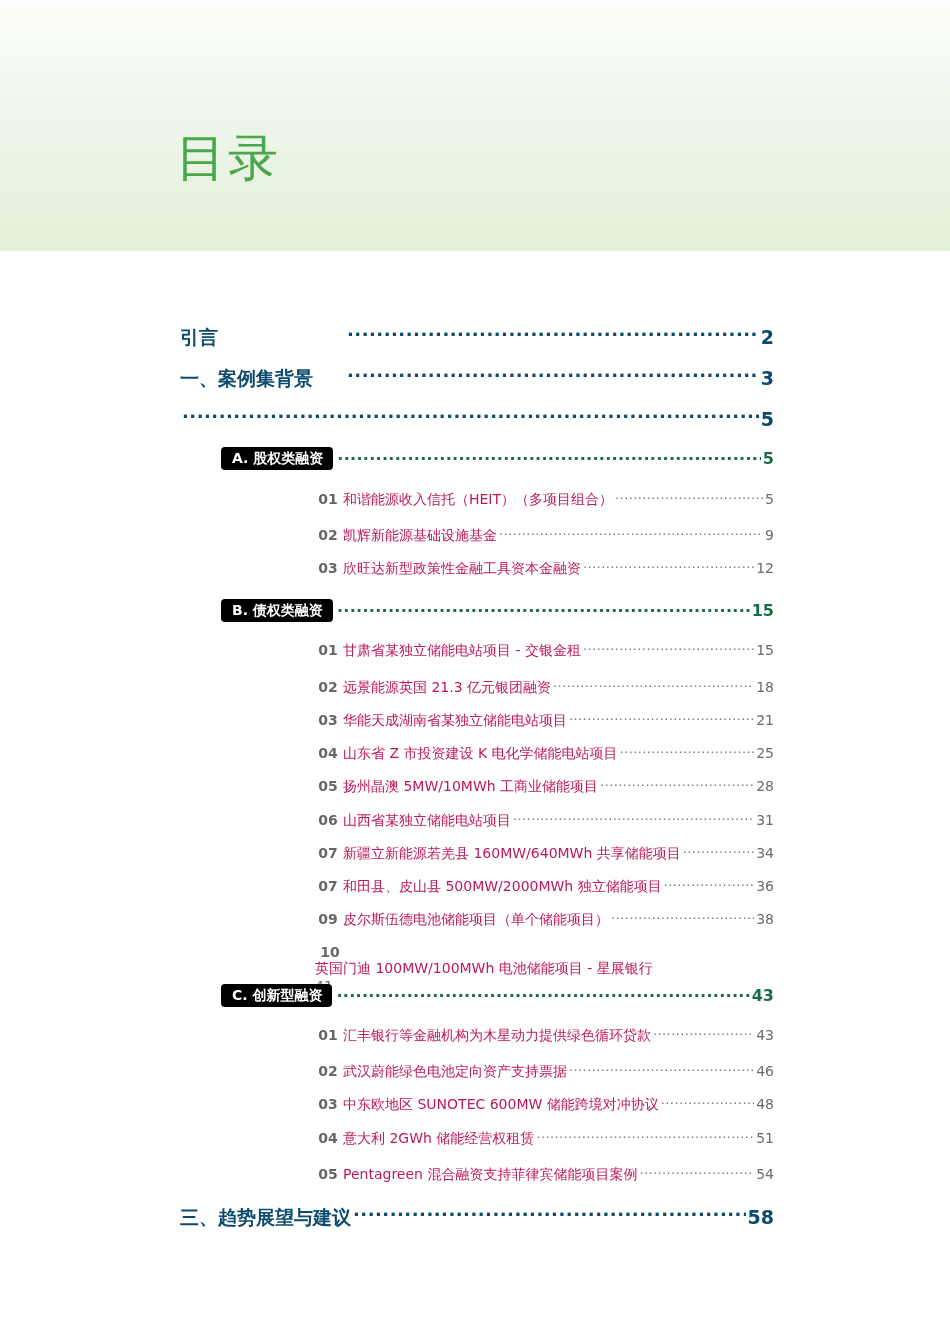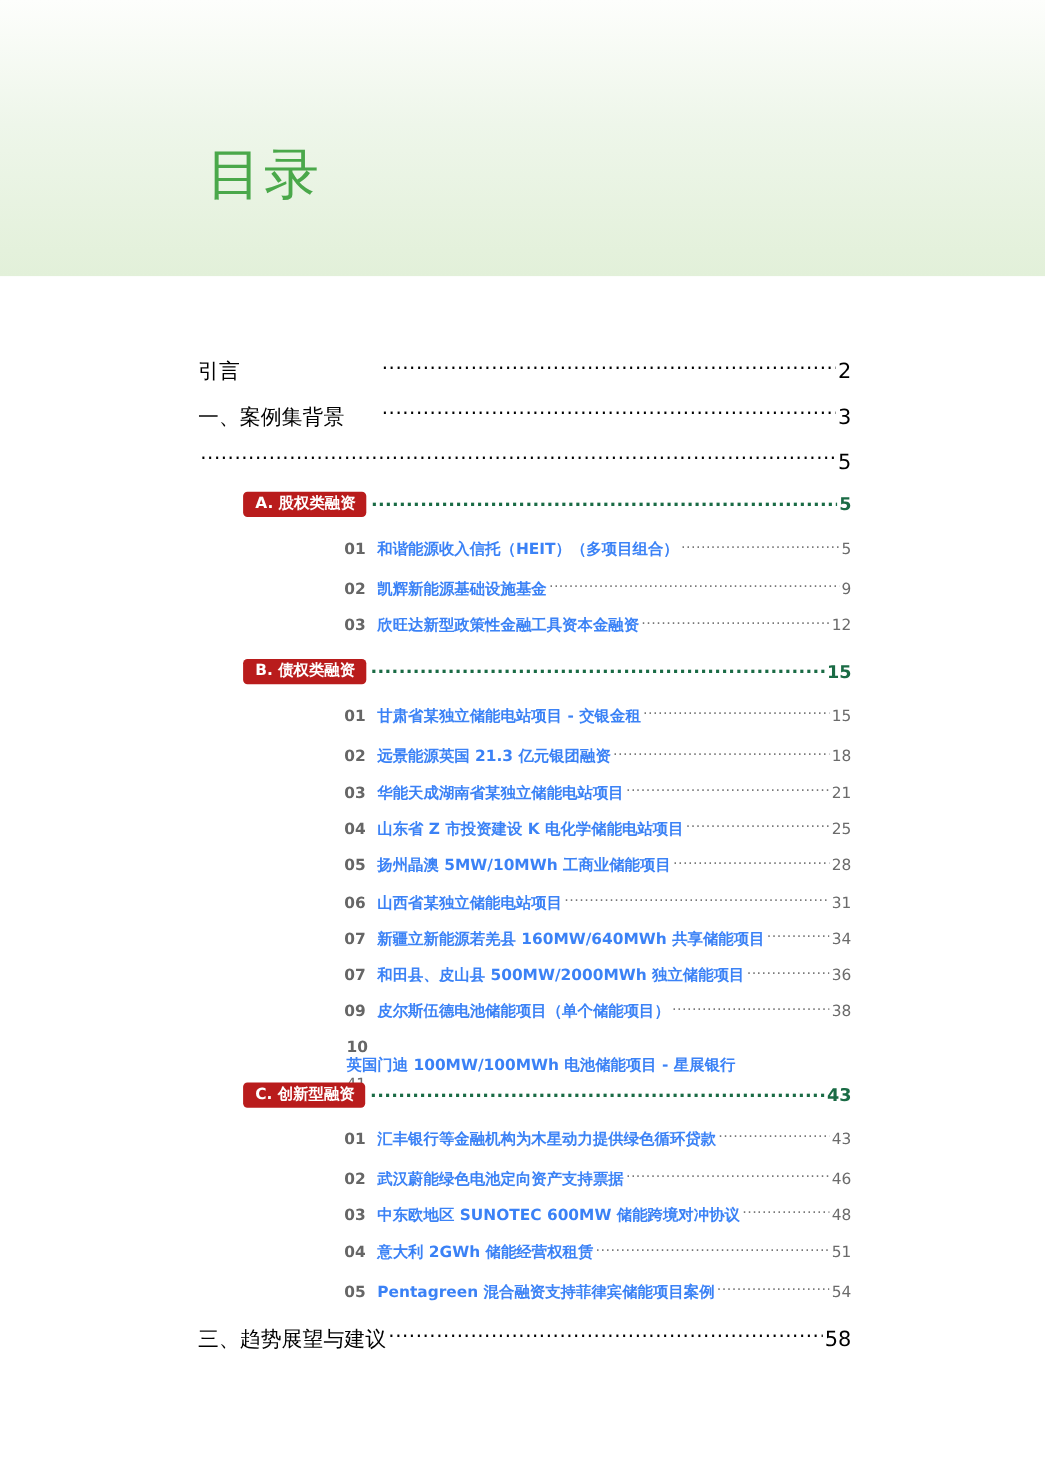--- a/index.html
+++ b/index.html
@@ -5,52 +5,52 @@
     html, body { margin: 0; padding: 0; }
     body {
       width: 950px; height: 1344px; background: #ffffff; position: relative;
       overflow: hidden; font-family: "DejaVu Sans", "Liberation Sans", sans-serif;
     }
     .header-band {
       position: absolute; left: 0; top: 0; width: 950px; height: 251px;
       background: linear-gradient(to bottom, #fdfefc 0%, #eef6ea 45%, #e2f0d9 100%);
     }
     .page-title {
-      position: absolute; left: 188px; top: 128px;
+      position: absolute; left: 176px; top: 128px;
       font-size: 50px; line-height: 60px; color: #4aa84a; font-weight: 300;
       letter-spacing: 2px;
     }
     .toc-row {
       position: absolute; display: flex; align-items: baseline; white-space: nowrap;
     }
     .toc-row .leader {
       flex: 1; overflow: hidden; margin: 0 2px;
       border-bottom: none; position: relative; height: 1em;
     }
     .toc-row .leader::before {
       content: "................................................................................................................................................................................................................................................";
       position: absolute; left: 0; bottom: 0; white-space: nowrap; letter-spacing: 0px;
     }
     
-    .lvl1 { left: 180px; width: 594px; font-size: 19px; font-weight: normal; color: #000000; }
+    .lvl1 { left: 180px; width: 594px; font-size: 19px; font-weight: bold; color: #0c4a6e; }
     .lvl1 .leader { height: 19px; }
     .lvl1 .leader::before { font-size: 18px; bottom: 4px; letter-spacing: 0.5px; }
     .lvl1 .label.fixed { width: 165px; display: inline-block; }
     
     .lvl2 { left: 221px; width: 553px; font-size: 16px; font-weight: bold; color: #1a6b45; align-items: center; }
     .badge {
-      background: #b91c1c; color: #ffffff; border-radius: 4px;
+      background: #000000; color: #ffffff; border-radius: 4px;
       padding: 2px 10px 3px 11px; font-size: 14px; font-weight: bold; line-height: 18px;
     }
     .lvl2 .leader { height: 16px; margin-left: 4px; }
     .lvl2 .leader::before { font-size: 16px; bottom: 3px; letter-spacing: 0.3px; }
     
     .lvl3 { left: 313px; width: 461px; font-size: 14px; color: #6b6b6b; }
-    .lvl3 .num { width: 30px; font-weight: bold; color: #666666; font-size: 14px; }
-    .lvl3 .label { color: #3b82f6; font-weight: bold; }
+    .lvl3 .num { width: 30px; font-weight: bold; color: #666666; font-size: 14px; text-align: center; }
+    .lvl3 .label { color: #be185d; }
     .lvl3 .leader { height: 14px; }
     .lvl3 .leader::before { font-size: 13px; bottom: 2px; color: #777; letter-spacing: 0.4px; }
     .lvl3 .page { color: #6b6b6b; }
   </style>
 </head>
 <body>
 
 <div class="header-band"></div>
 <div class="page-title">目录</div>
 

